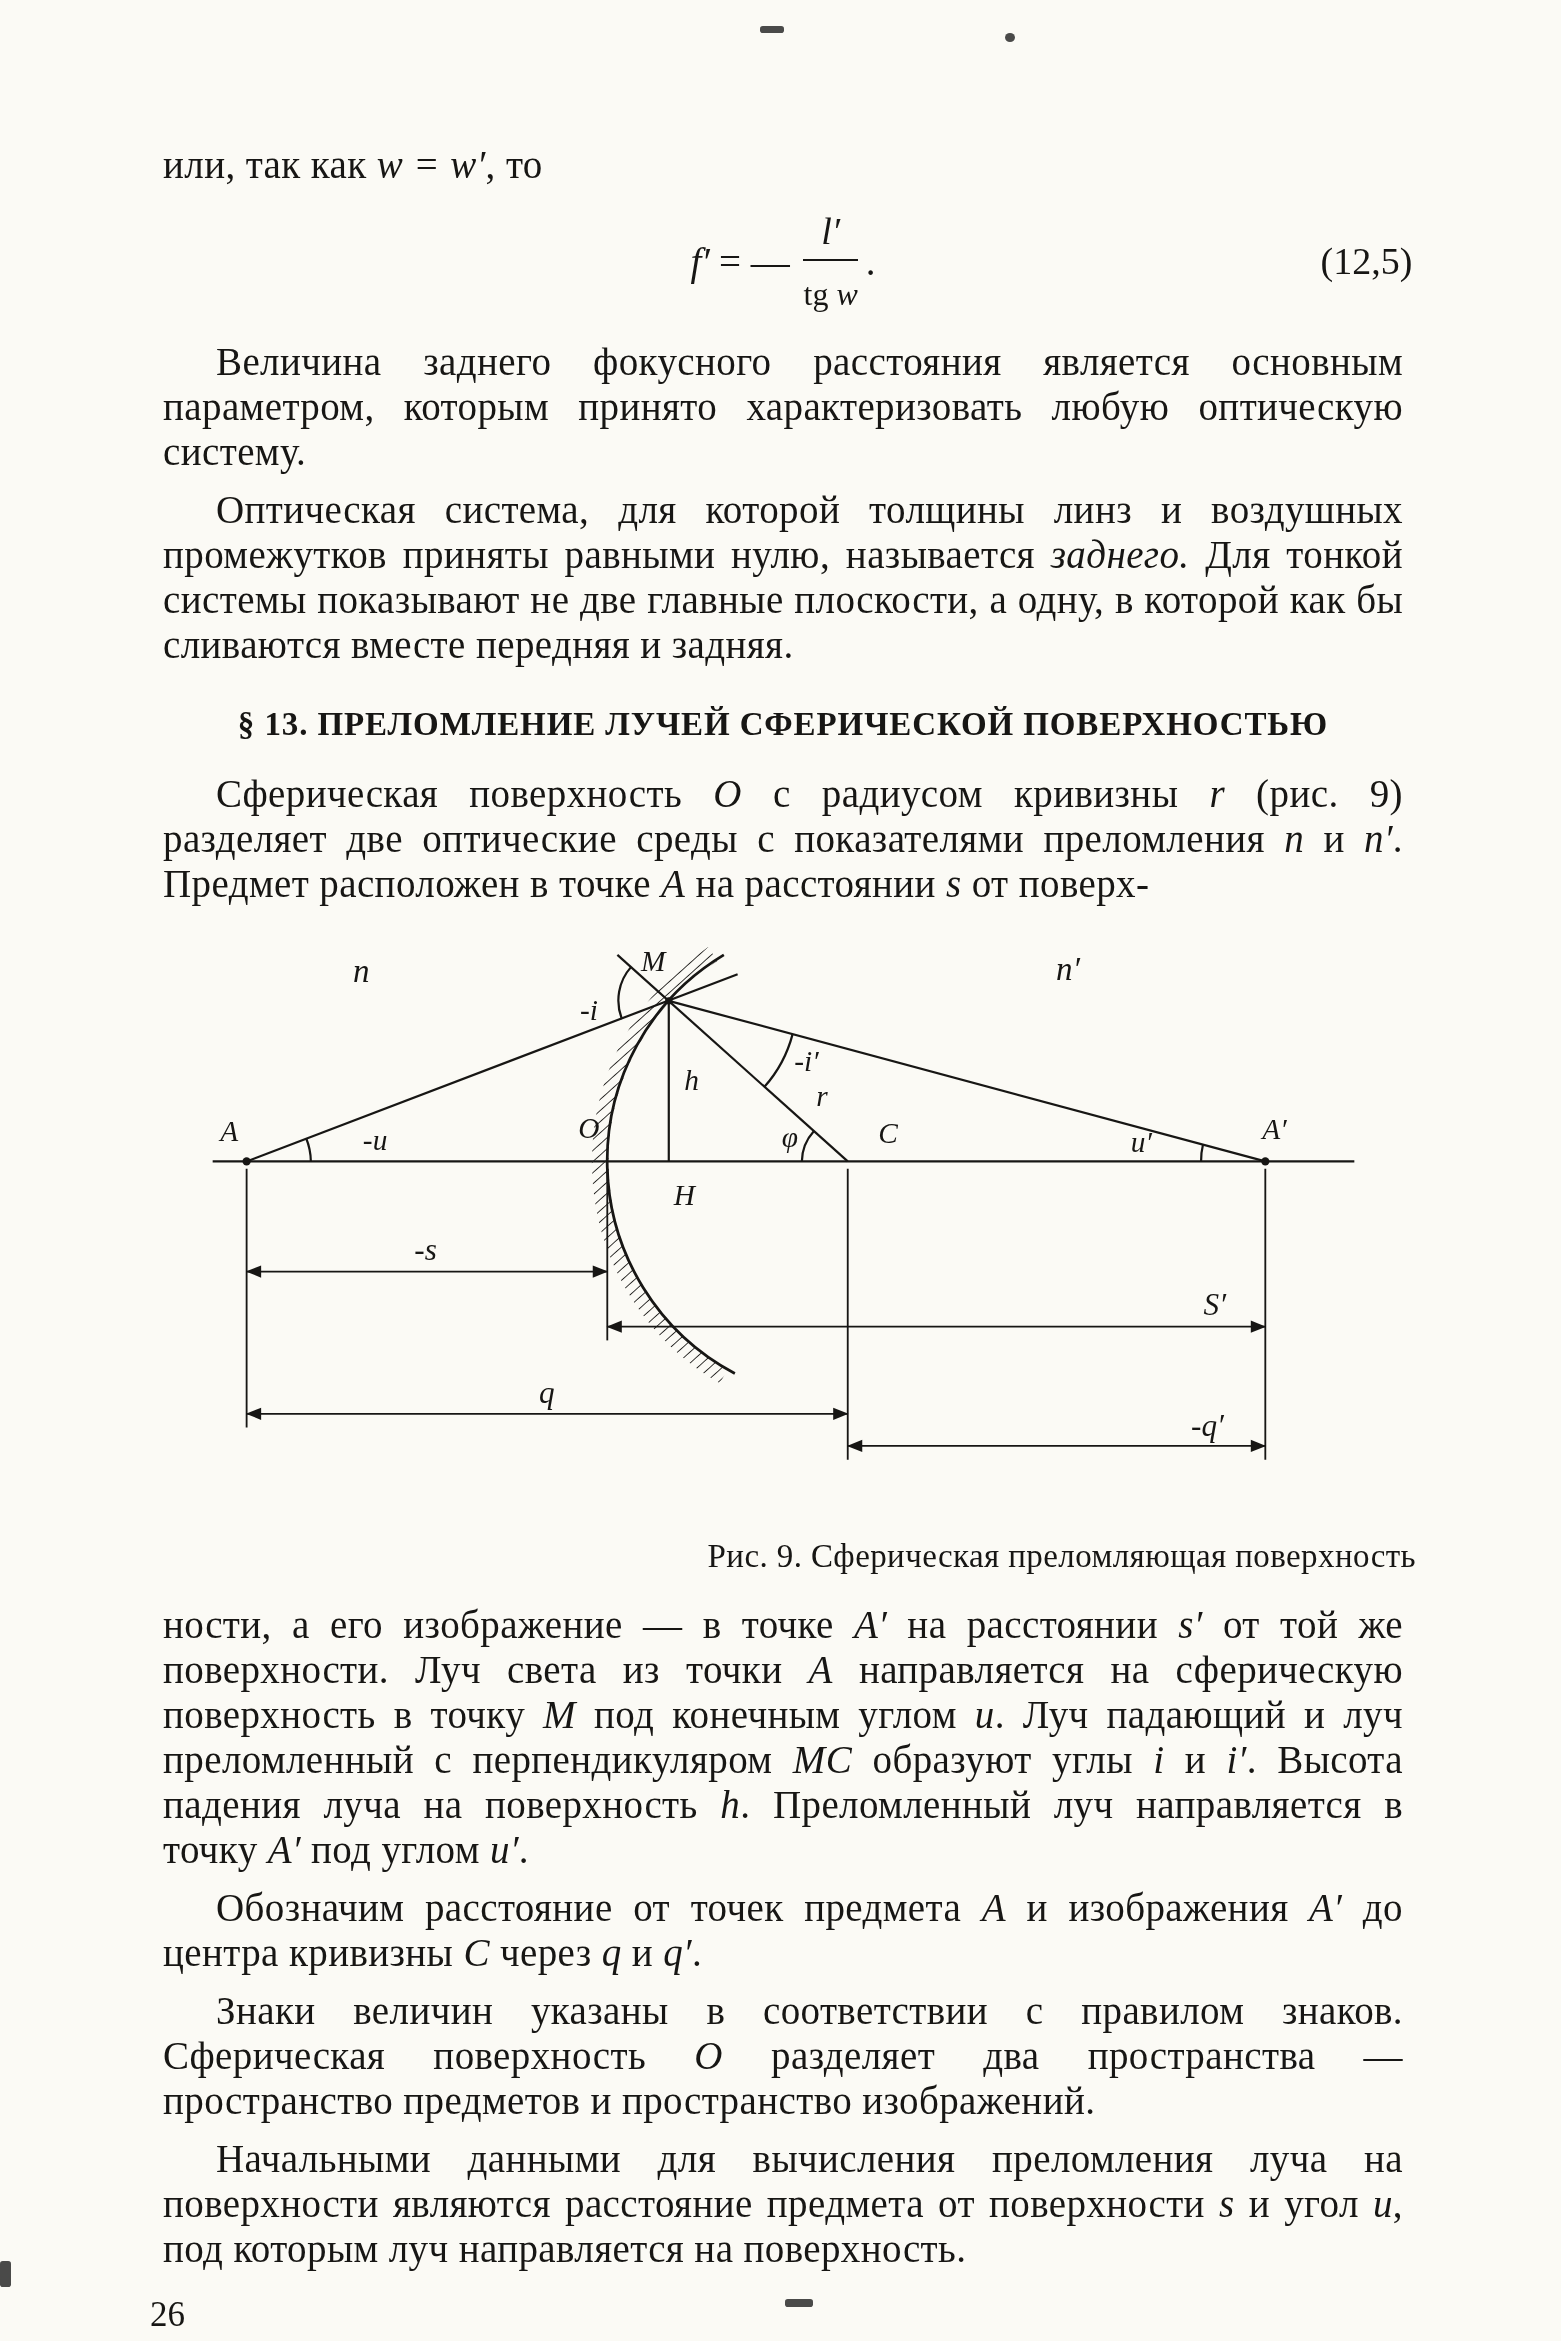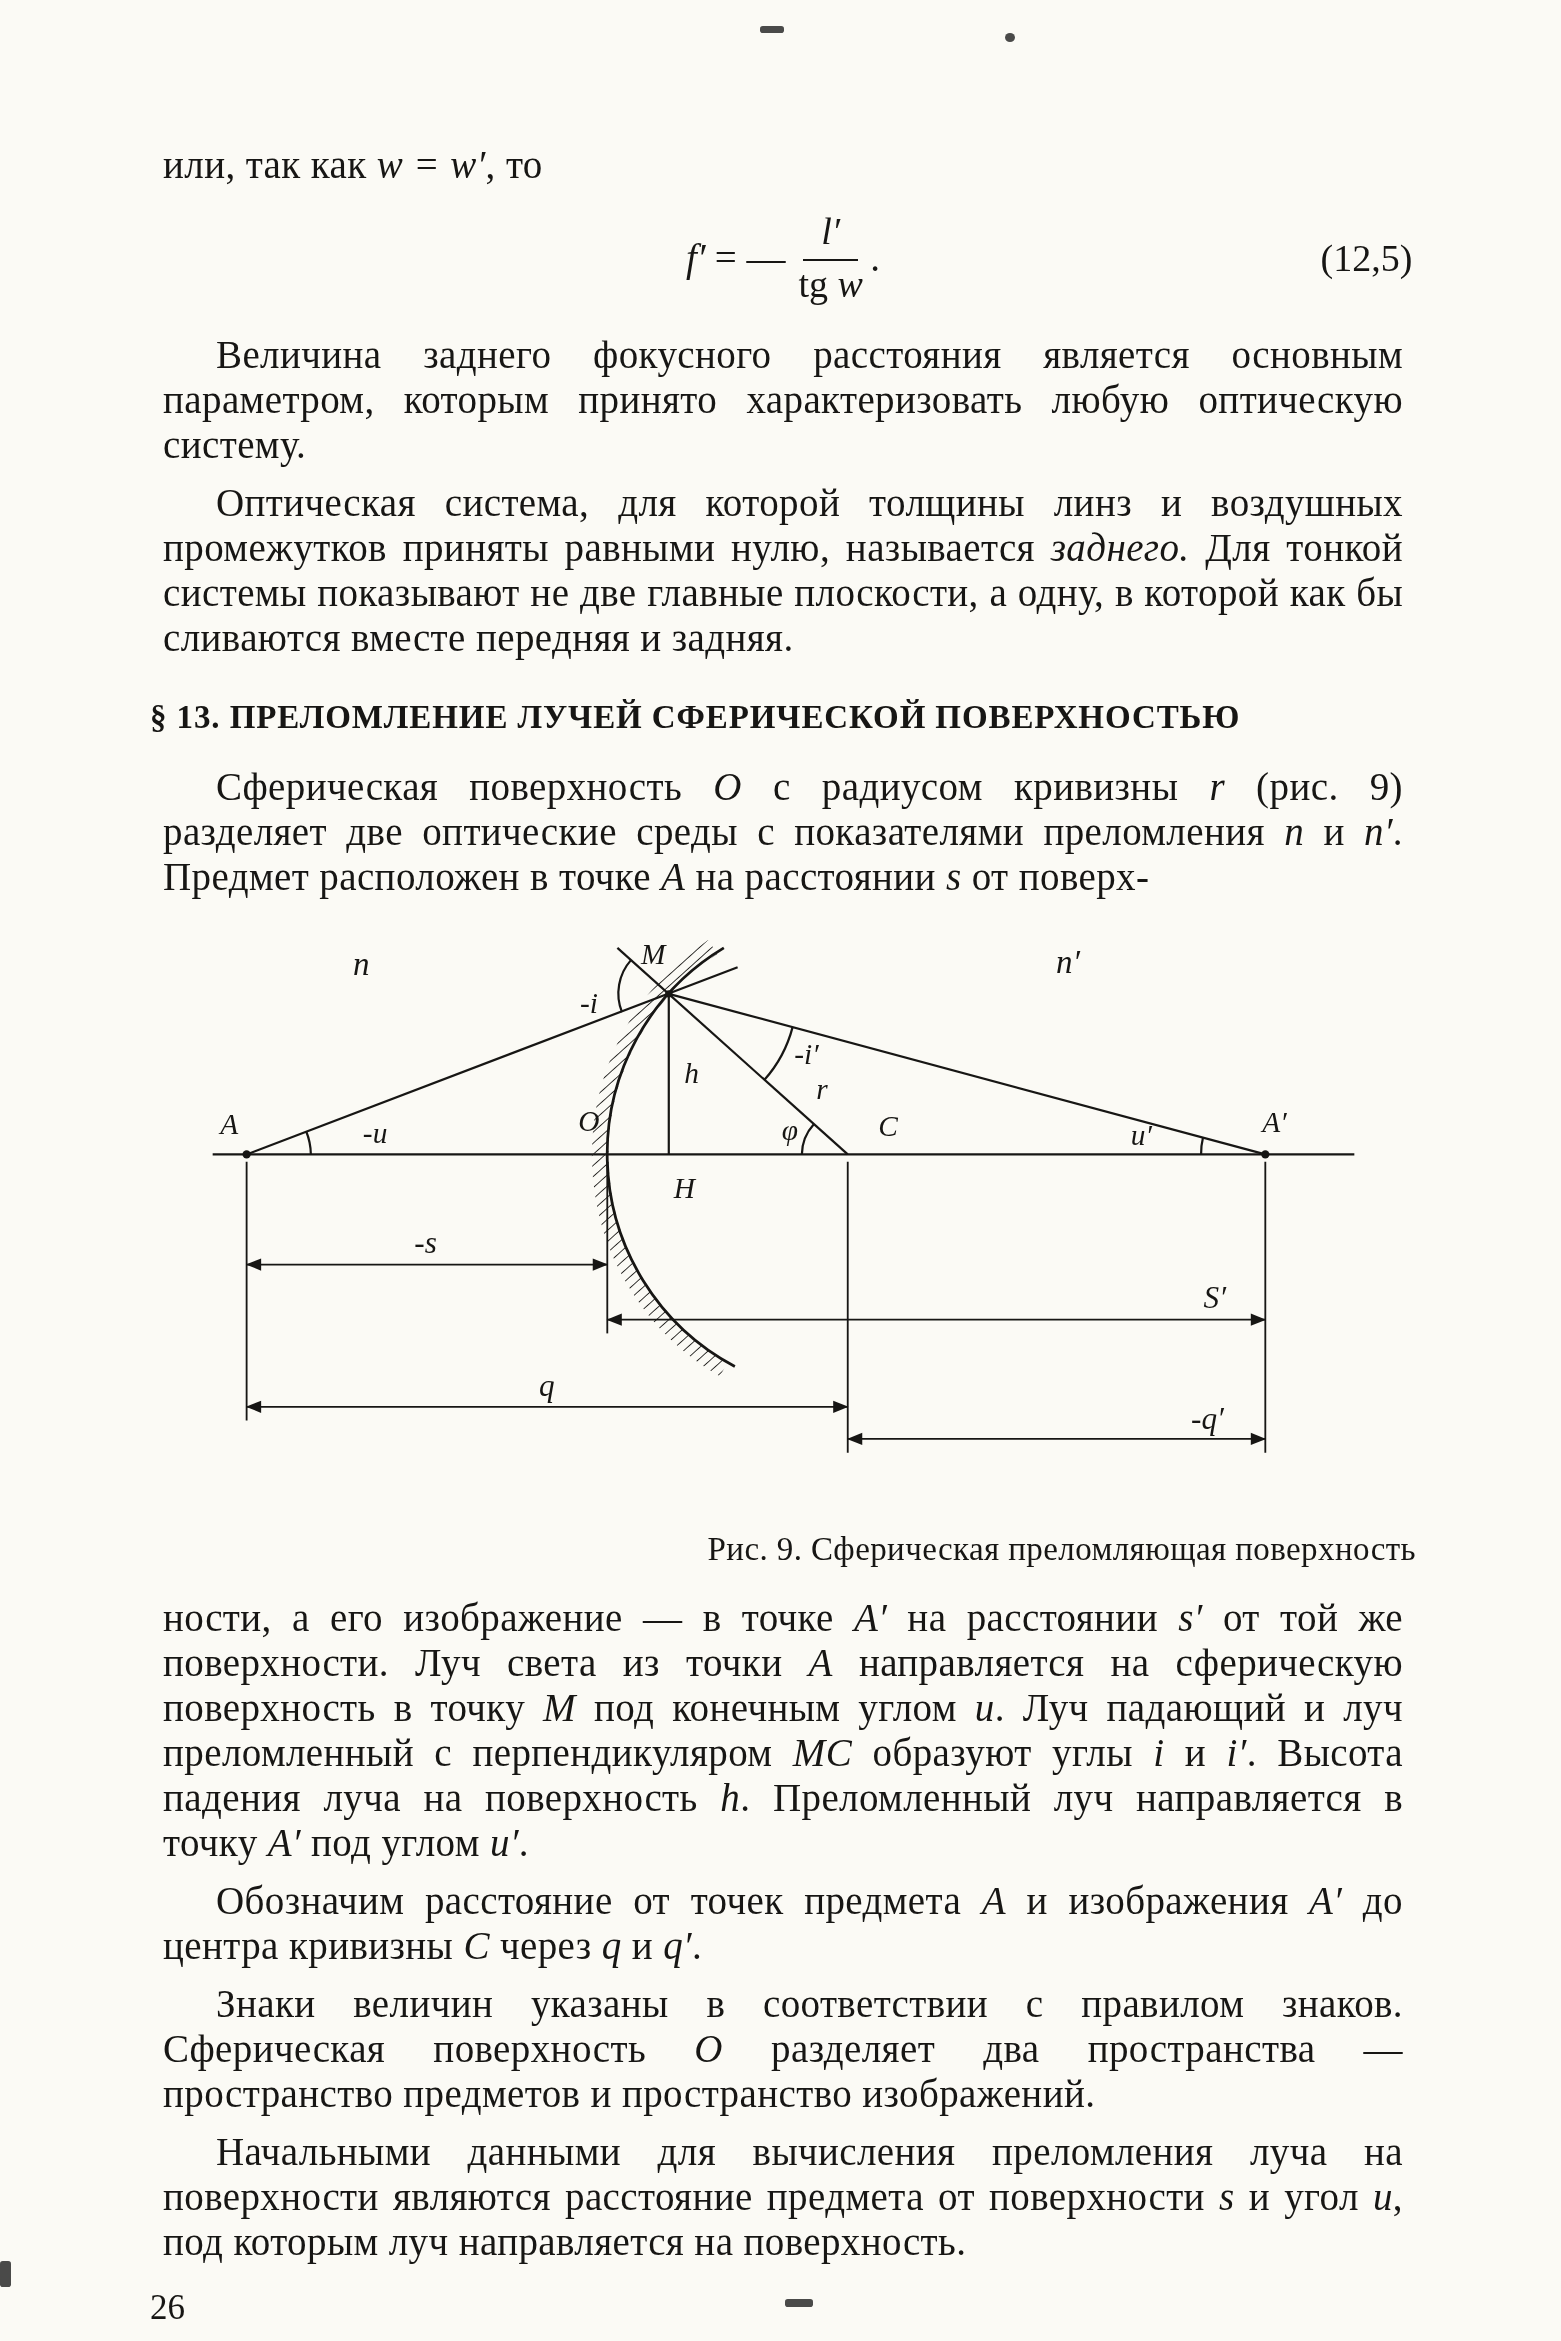--- a/index.html
+++ b/index.html
@@ -34,30 +34,30 @@
     font-size: 39px;
   }
   .eq-rel { margin: 0 13px 0 9.2px; }
   .frac {
     display: inline-flex;
     flex-direction: column;
     align-items: center;
     margin: 0 7.3px 0 0;
   }
   .frac .num { padding: 0 18.4px 6.4px; border-bottom: 2.8px solid #171614; font-size: 38px; }
-  .frac .den { padding-top: 1px; font-size: 38px; }
+  .frac .den { padding-top: 15px; font-size: 32px; }
   .eq-number {
     position: absolute; right: 3.7px; top: 50%;
     transform: translateY(-50%);
     font-size: 38px;
   }
   .section-heading {
     font-size: 33px;
     font-weight: bold;
-    text-align: left;
+    text-align: center;
     letter-spacing: 0.9px;
     margin: 39px 0 27.5px;
   }
   figure { margin: 26px 0 27.5px; }
   .fig-svg { display: block; margin: 0 auto; }
   figcaption { text-align: right; font-size: 33px; letter-spacing: 0.4px; margin-top: 37px; }
   .page-num { font-size: 35px; margin-top: 24px; font-family: Liberation Serif, serif; }
   .speck { position: absolute; background: #2a2а2a; background: #2a2a2a; opacity: 0.85; }
   .sp1 { left: 760px; top: 26px; width: 24px; height: 7.3px; border-radius: 2.8px; }
   .sp2 { left: 1005px; top: 33px; width: 10px; height: 9.2px; border-radius: 50%; }

